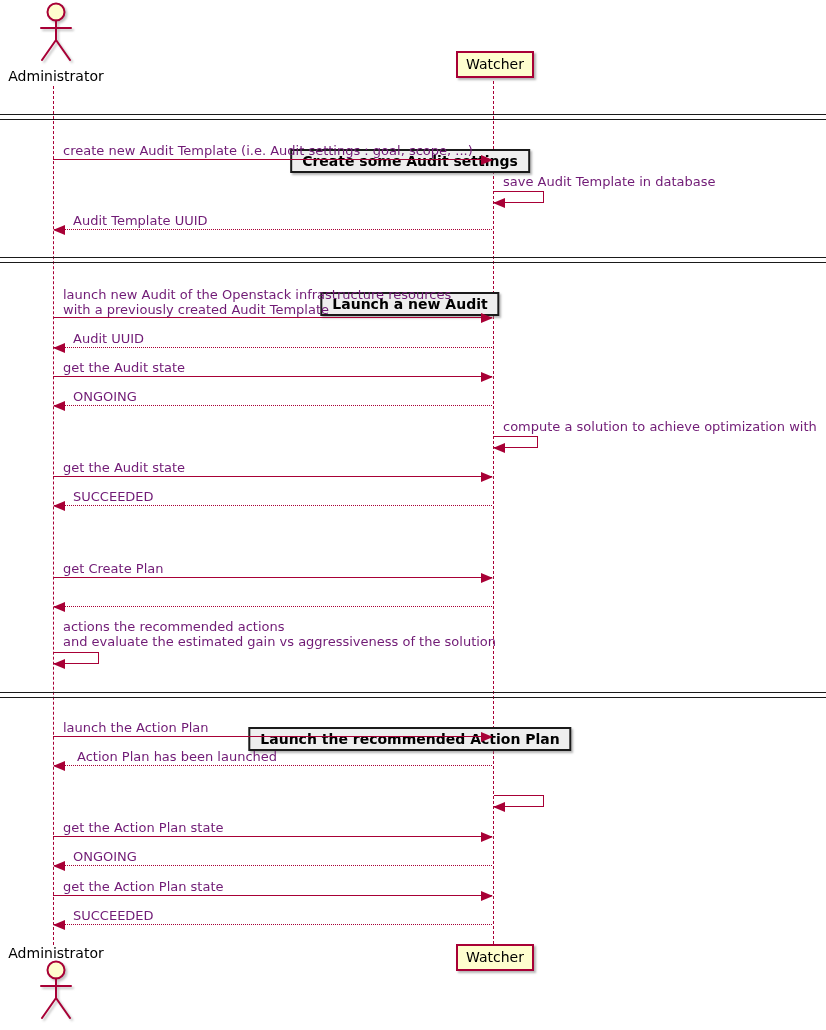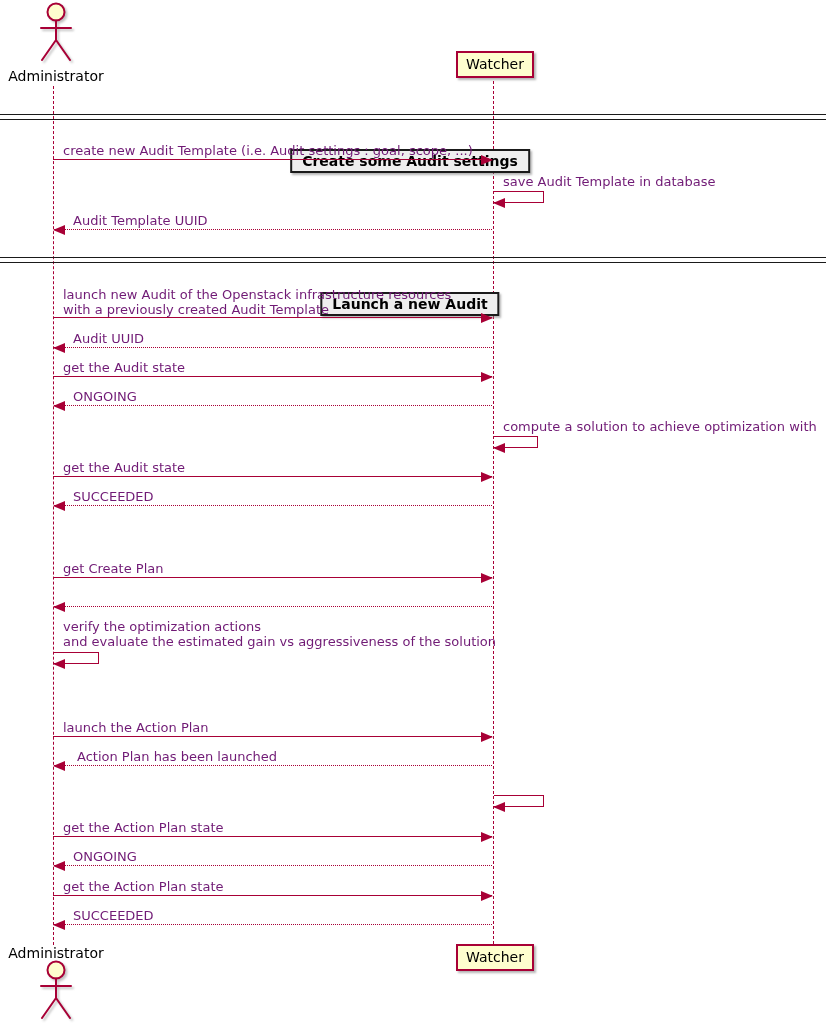--- a/index.html
+++ b/index.html
@@ -113,24 +113,28 @@
 
   <div class="msg-label" style="left:73px;top:489px">SUCCEEDED</div>
   <div class="arrow dotted to-left" style="left:54px;top:505px;width:438px"></div>
 
 
   <div class="msg-label" style="left:63px;top:561px">get Create Plan</div>
   <div class="arrow solid to-right" style="left:53px;top:577px;width:439px"></div>
 
   <div class="arrow dotted to-left" style="left:54px;top:606px;width:438px"></div>
 
-  <div class="msg-label" style="left:63px;top:619px">verify the optimization actions
+  <div class="msg-label" style="left:63px;top:619px">actions the recommended actions
 and evaluate the estimated gain vs aggressiveness of the solution</div>
   <div class="self-arrow" style="left:54px;top:652px;width:44px"></div>
 
+  <div class="divider" style="top:683px">
+    <div class="divider-lines"></div>
+    <div class="divider-box">Launch the recommended Action Plan</div>
+  </div>
 
   <div class="msg-label" style="left:63px;top:720px">launch the Action Plan</div>
   <div class="arrow solid to-right" style="left:53px;top:736px;width:439px"></div>
 
   <div class="msg-label" style="left:77px;top:749px">Action Plan has been launched</div>
   <div class="arrow dotted to-left" style="left:54px;top:765px;width:438px"></div>
 
   <div class="self-arrow" style="left:494px;top:795px"></div>
 
   <div class="msg-label" style="left:63px;top:820px">get the Action Plan state</div>

